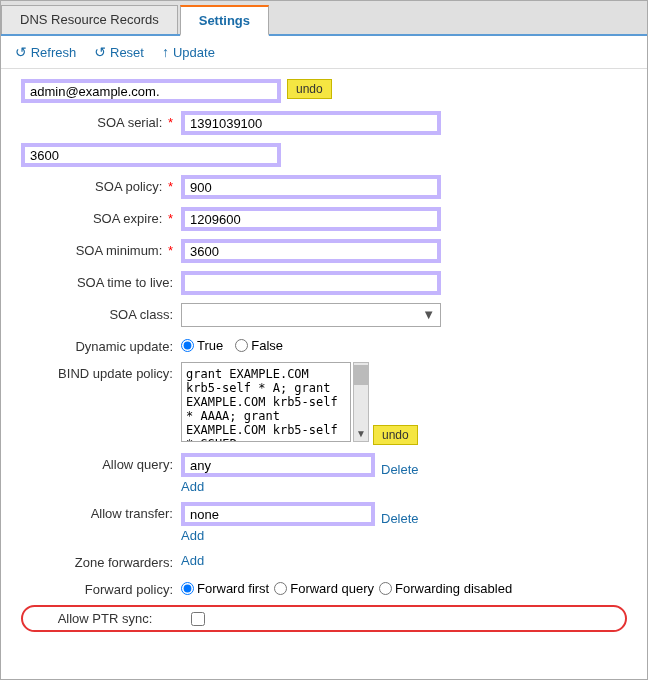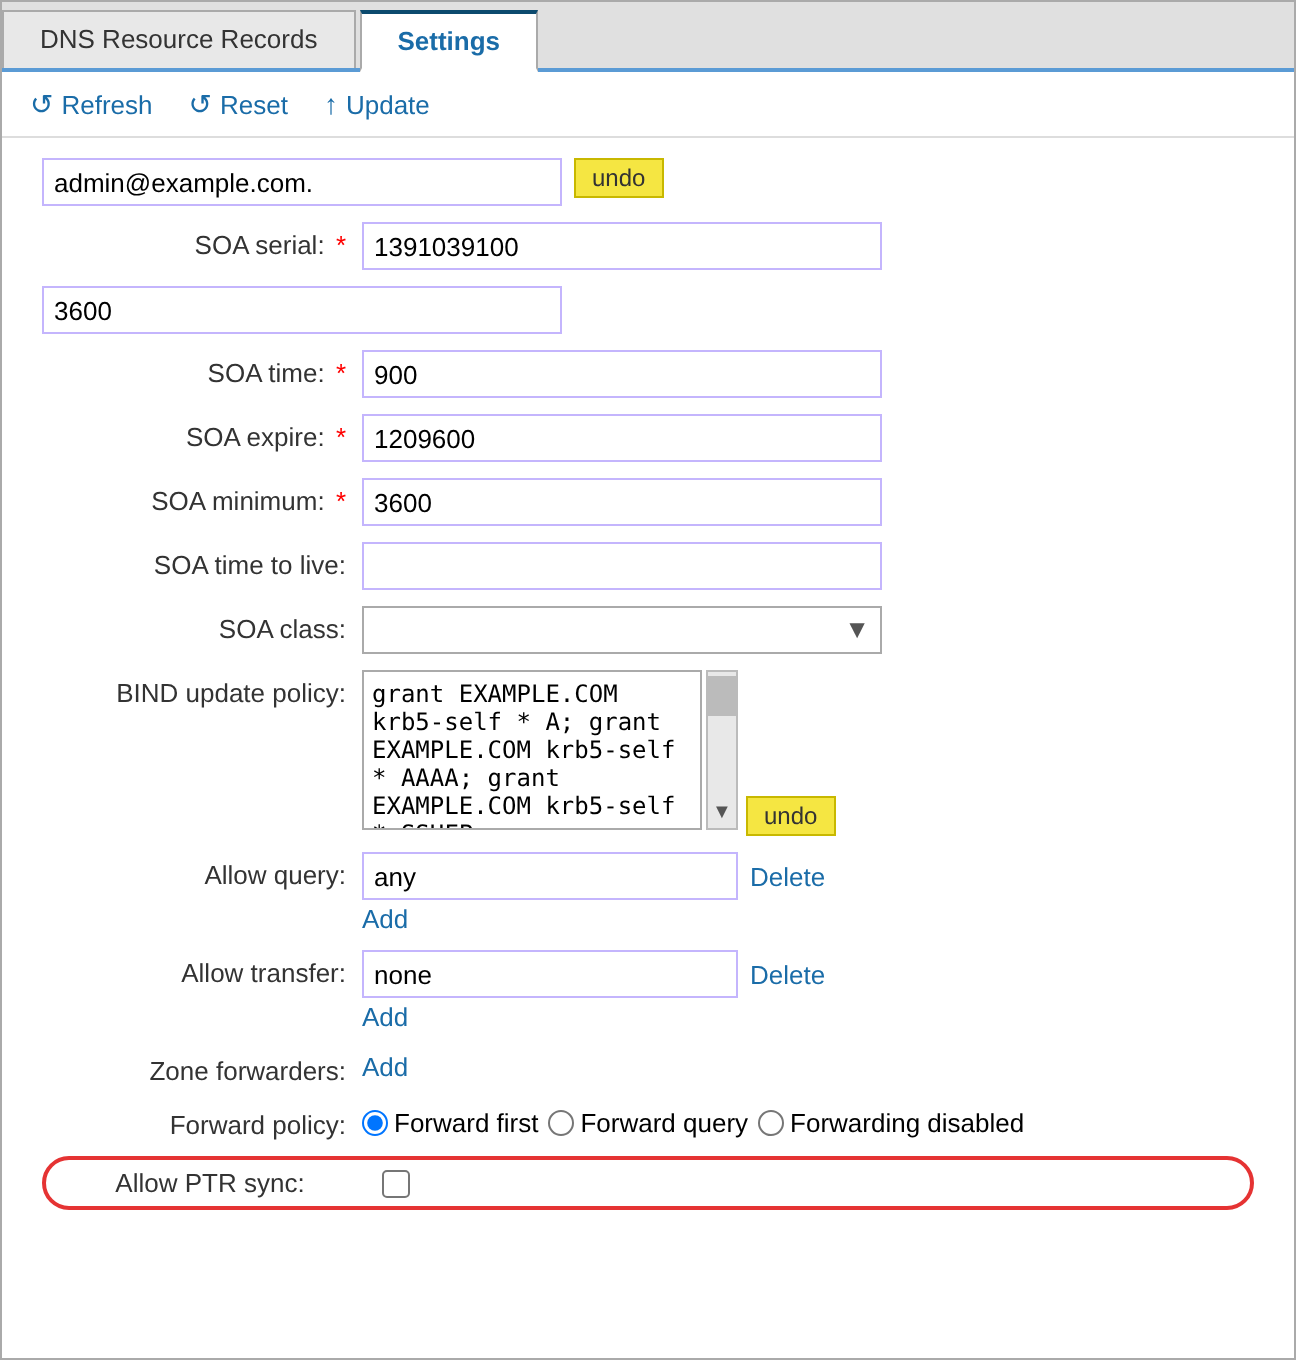--- a/index.html
+++ b/index.html
@@ -29,21 +29,21 @@
       font-size: 13px;
       border: 1px solid #aaa;
       border-bottom: none;
       background: #d4d4d4;
       color: #333;
       margin-right: 2px;
       margin-top: 4px;
     }
     .tab.active {
       background: #fff;
-      border-top: 2px solid #0c4a6e;
+      border-top: 2px solid #f97316;
       border-bottom: 2px solid #fff;
       margin-bottom: -2px;
       color: #1a6ca8;
       font-weight: bold;
     }
     .tab:not(.active) {
       background: #e8e8e8;
     }
     
     .toolbar {
@@ -88,21 +88,21 @@
       color: #333;
       font-size: 13px;
     }
     .required-star {
       color: red;
       margin-left: 2px;
     }
     .form-control {
       flex: 1;
       padding: 3px 5px;
-      border: 1px solid #c4b5fd;
+      border: 4px solid #c4b5fd;
       font-size: 13px;
       height: 24px;
       max-width: 260px;
     }
     .undo-btn {
       margin-left: 6px;
       background: #f5e642;
       border: 1px solid #c8b800;
       padding: 2px 8px;
       font-size: 12px;
@@ -155,21 +155,21 @@
       height: 80px;
       border: 1px solid #aaa;
       font-size: 12px;
       font-family: monospace;
       padding: 4px;
       resize: none;
     }
     
     .field-with-delete {
       display: flex;
-      align-items: center;
+      align-items: flex-end;
       gap: 6px;
     }
     .delete-link {
       color: #1a6ca8;
       cursor: pointer;
       font-size: 13px;
       text-decoration: none;
     }
     .add-link {
       color: #1a6ca8;
@@ -266,21 +266,21 @@
       </div>
       <input class="form-control" type="text" value="1391039100" style="">
     </div>
 
     <div class="form-row">
       <input class="form-control" type="text" value="3600" style="">
     </div>
 
     <div class="form-row">
       <div class="form-label">
-        <span>SOA time:</span>
+        <span>SOA policy:</span>
         <span class="required-star">*</span>
       </div>
       <input class="form-control" type="text" value="900" style="">
     </div>
 
     <div class="form-row">
       <div class="form-label">
         <span>SOA expire:</span>
         <span class="required-star">*</span>
       </div>
@@ -310,20 +310,35 @@
         <select>
           <option value=""></option>
           <option value="IN">IN</option>
           <option value="CH">CH</option>
           <option value="HS">HS</option>
         </select>
         <span class="select-arrow">▼</span>
       </div>
     </div>
 
+    <div class="form-row">
+      <div class="form-label">
+        <span>Dynamic update:</span>
+      </div>
+      <div class="radio-group">
+        <label class="radio-item">
+          <input type="radio" name="dynamic_update" value="True" checked="" style="">
+          <span>True</span>
+        </label>
+        <label class="radio-item">
+          <input type="radio" name="dynamic_update" value="False" style="">
+          <span>False</span>
+        </label>
+      </div>
+    </div>
 
     <div class="form-row">
       <div class="form-label">
         <span>BIND update policy:</span>
       </div>
       <div style="position:relative; display:flex; align-items:flex-start;">
         <div class="bind-wrap">
           <textarea class="bind-textarea" style="">grant EXAMPLE.COM krb5-self * A; grant EXAMPLE.COM krb5-self * AAAA; grant EXAMPLE.COM krb5-self * SSHFP;</textarea>
         </div>
         <div class="scrollbar-mock">

